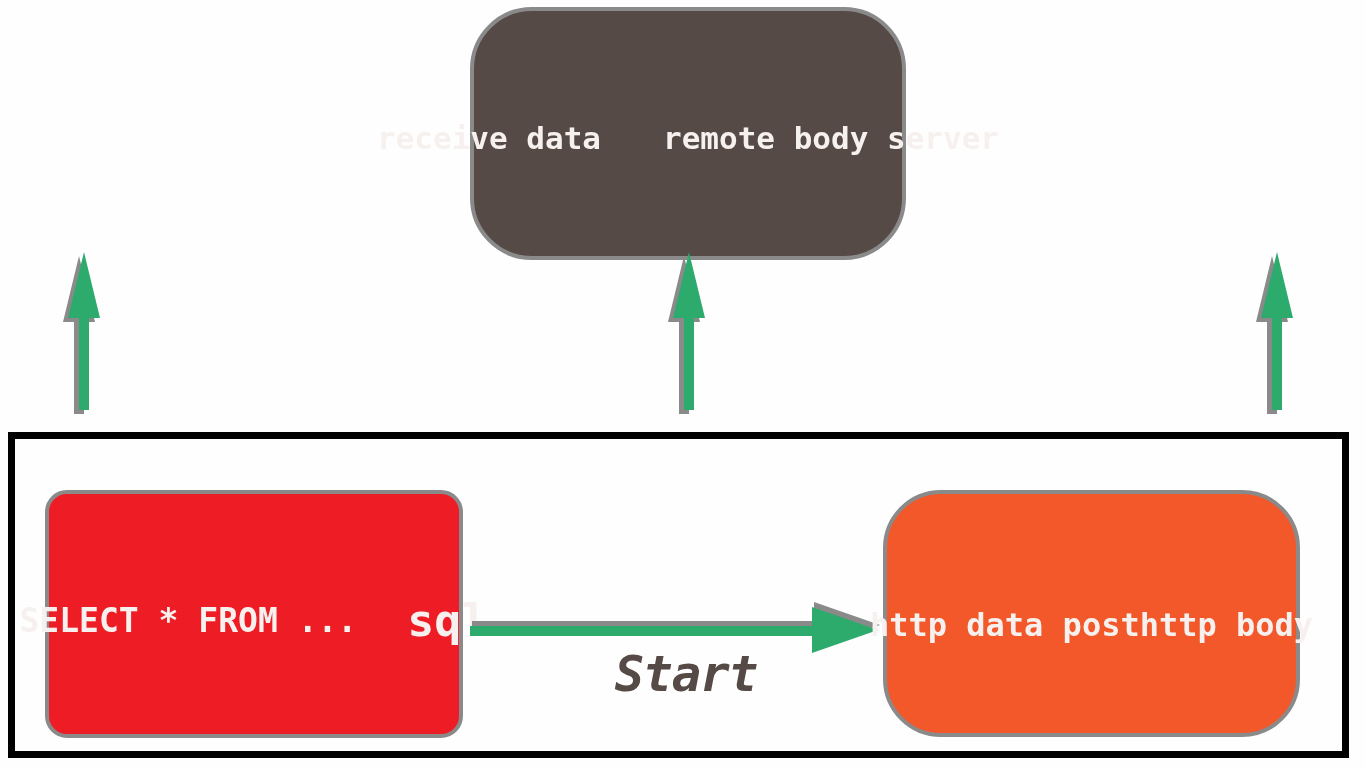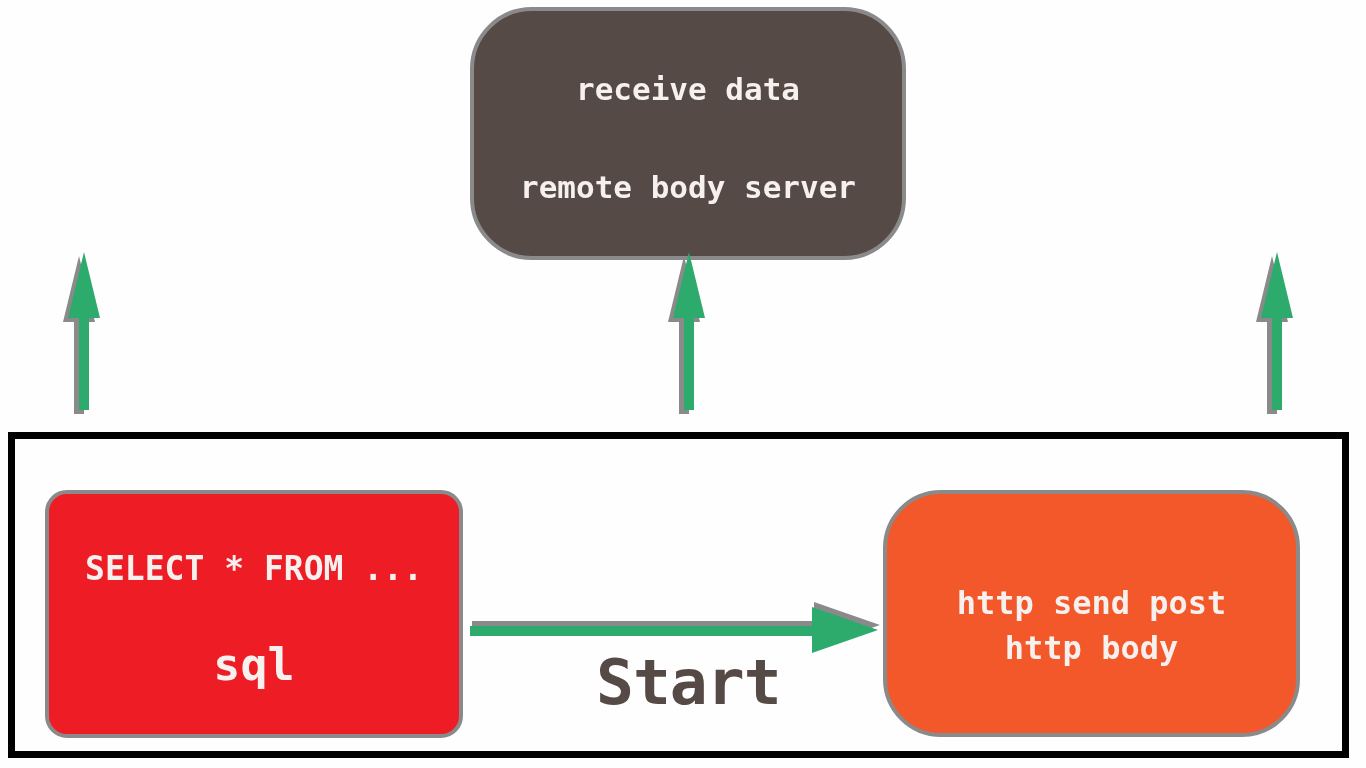--- a/index.html
+++ b/index.html
@@ -16,21 +16,21 @@
     width: 1366px;
     height: 768px;
   }
   .node {
     position: absolute;
     box-sizing: border-box;
     border: 4px solid #8a8a8a;
     color: #f6f1ee;
     font-weight: bold;
     display: flex;
-    flex-direction: column;
+    flex-direction: row;
     align-items: center;
     justify-content: center;
     text-align: left;
     white-space: pre;
   }
   .node-remote {
     left: 470px; top: 7px;
     width: 436px; height: 253px;
     background: #564a46;
     border-radius: 62px;
@@ -67,24 +67,26 @@
   }
   .arrow-svg { position: absolute; }
   .up-arrow-left   { left: 58px;   top: 250px; }
   .up-arrow-middle { left: 663px;  top: 250px; }
   .up-arrow-right  { left: 1251px; top: 250px; }
   .start-arrow     { left: 470px;  top: 600px; }
   .start-label {
     position: absolute;
     left: 596px; top: 646px;
     width: 180px;
-    font-size: 63px;
+    text-align: center;
+    font-size: 49px;
     font-weight: bold;
     color: #554a45;
     letter-spacing: -1px;
+    font-style: italic;
   }
   .defs-holder { position: absolute; width: 0; height: 0; overflow: hidden; }
 </style>
 </head>
 <body>
 
 <div class="canvas">
 
   <svg class="defs-holder" aria-hidden="true">
     <defs>
@@ -121,17 +123,17 @@
   </div>
 
   <svg class="arrow-svg start-arrow" width="412" height="60" viewBox="0 0 412 60">
     <use href="#right-arrow-shape" fill="#8a8a8a" transform="translate(2,-5)"></use>
     <use href="#right-arrow-shape" fill="#2cab6d"></use>
   </svg>
 
   <div class="start-label">Start</div>
 
   <div class="node node-http">
-    <div class="line1">http send post</div>
+    <div class="line1">http data post</div>
     <div class="line2">http body</div>
   </div>
 
 </div>
 
 </body></html>

